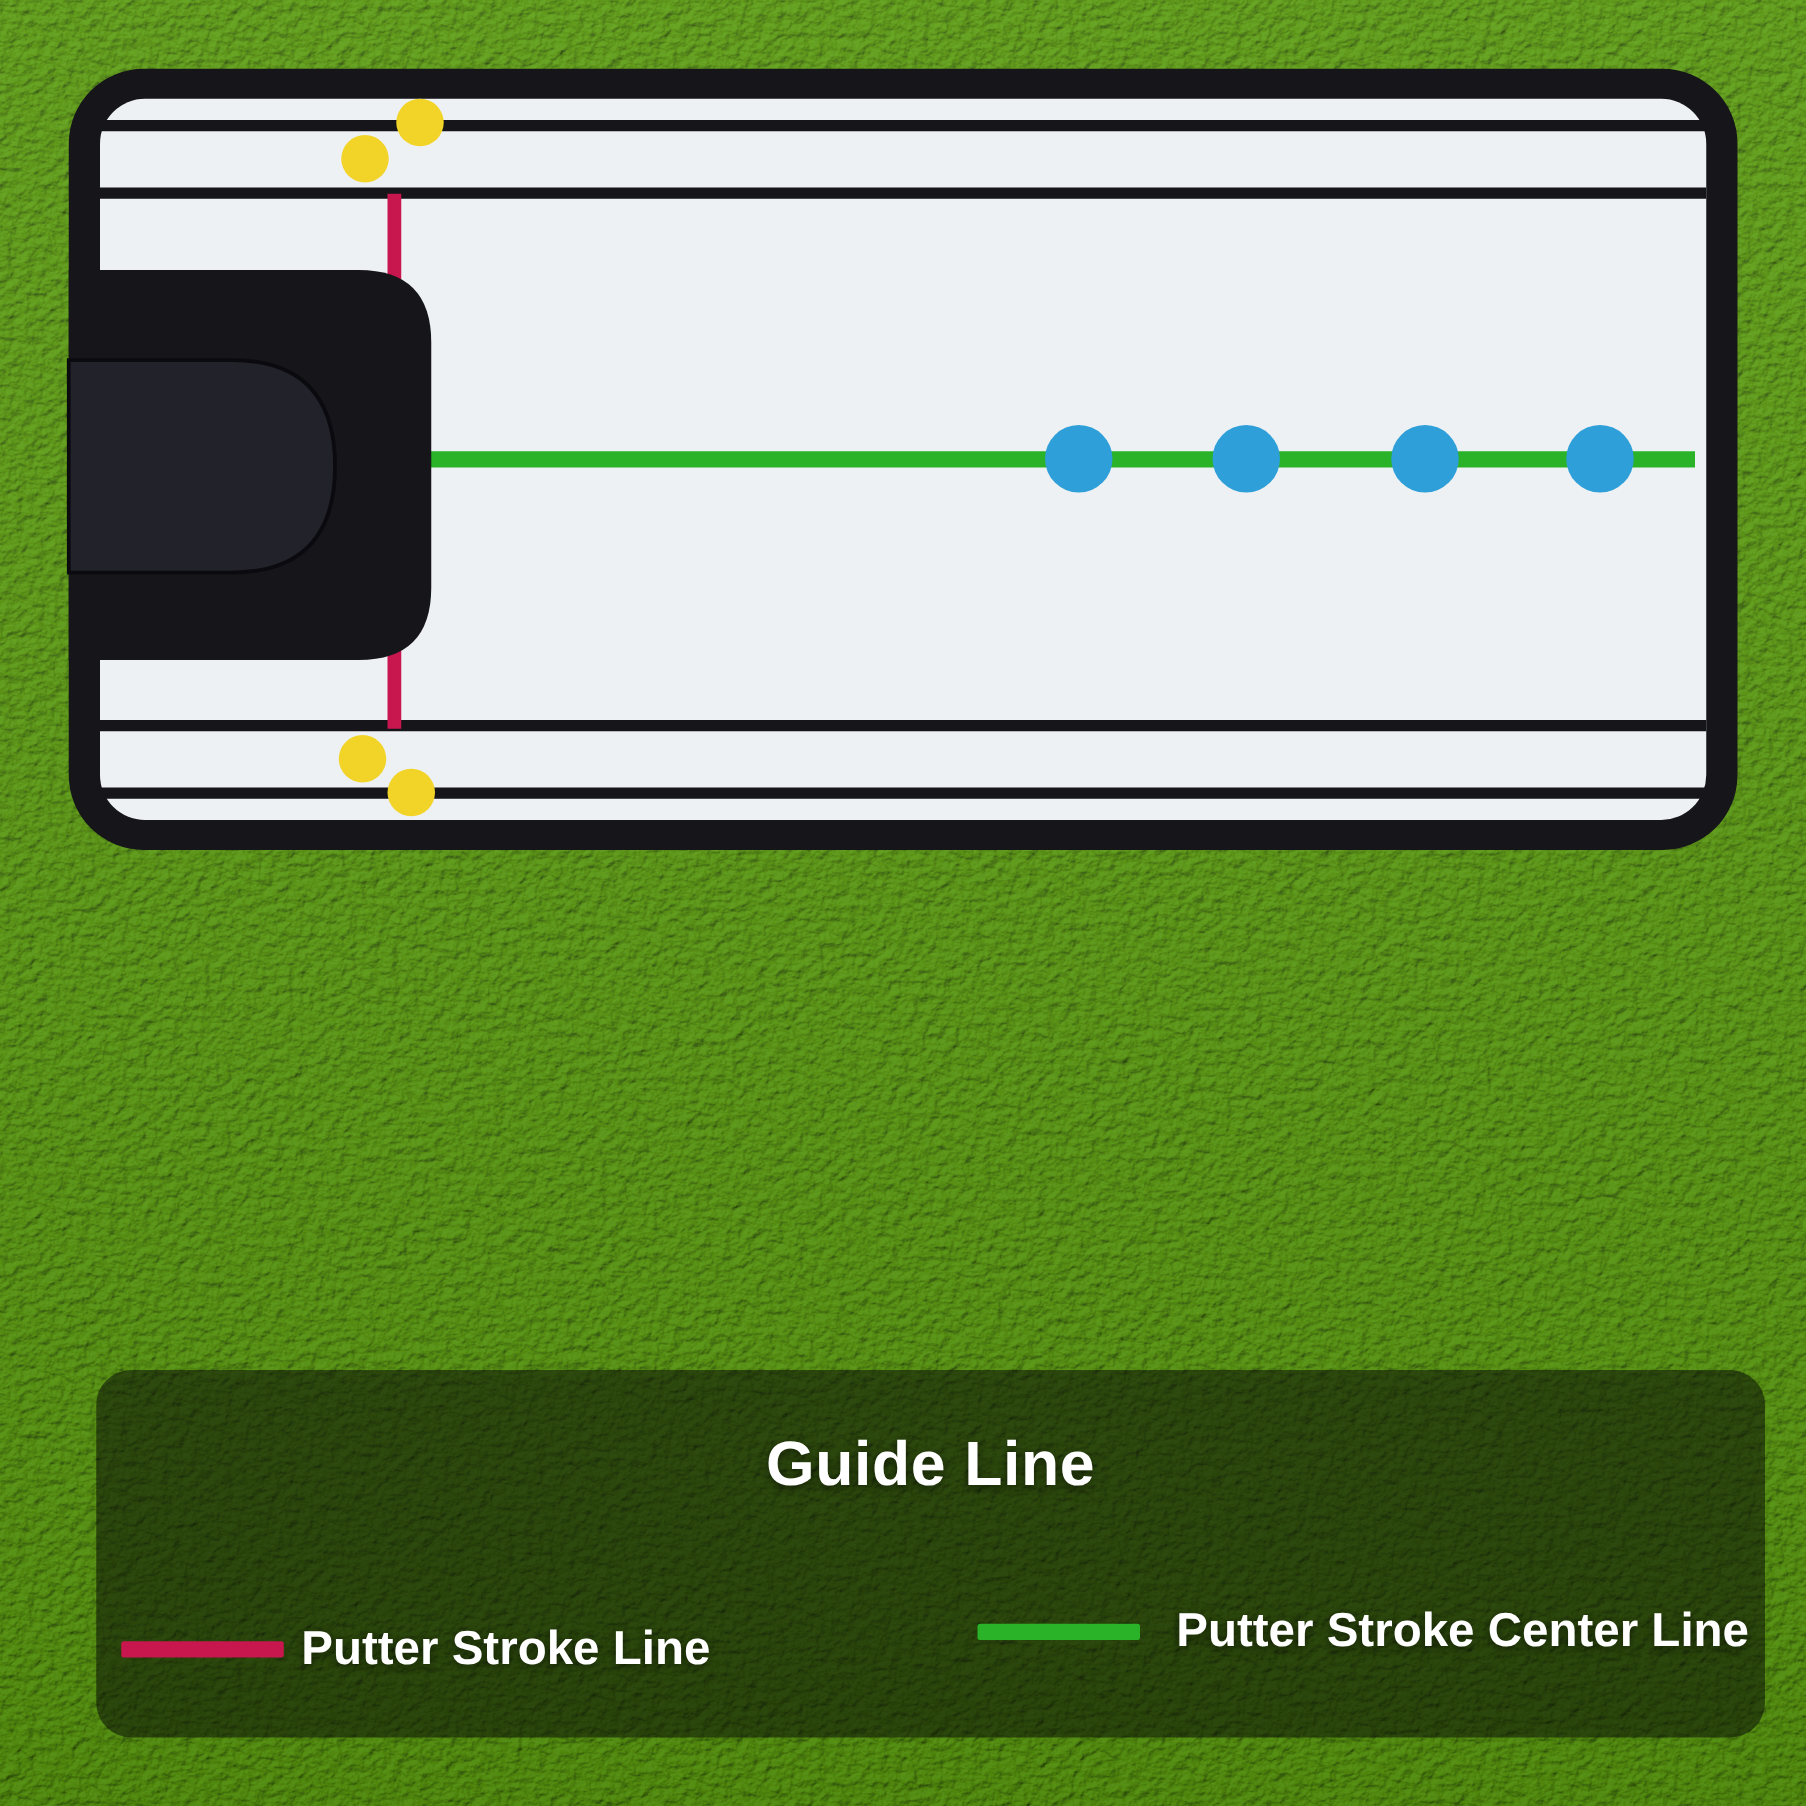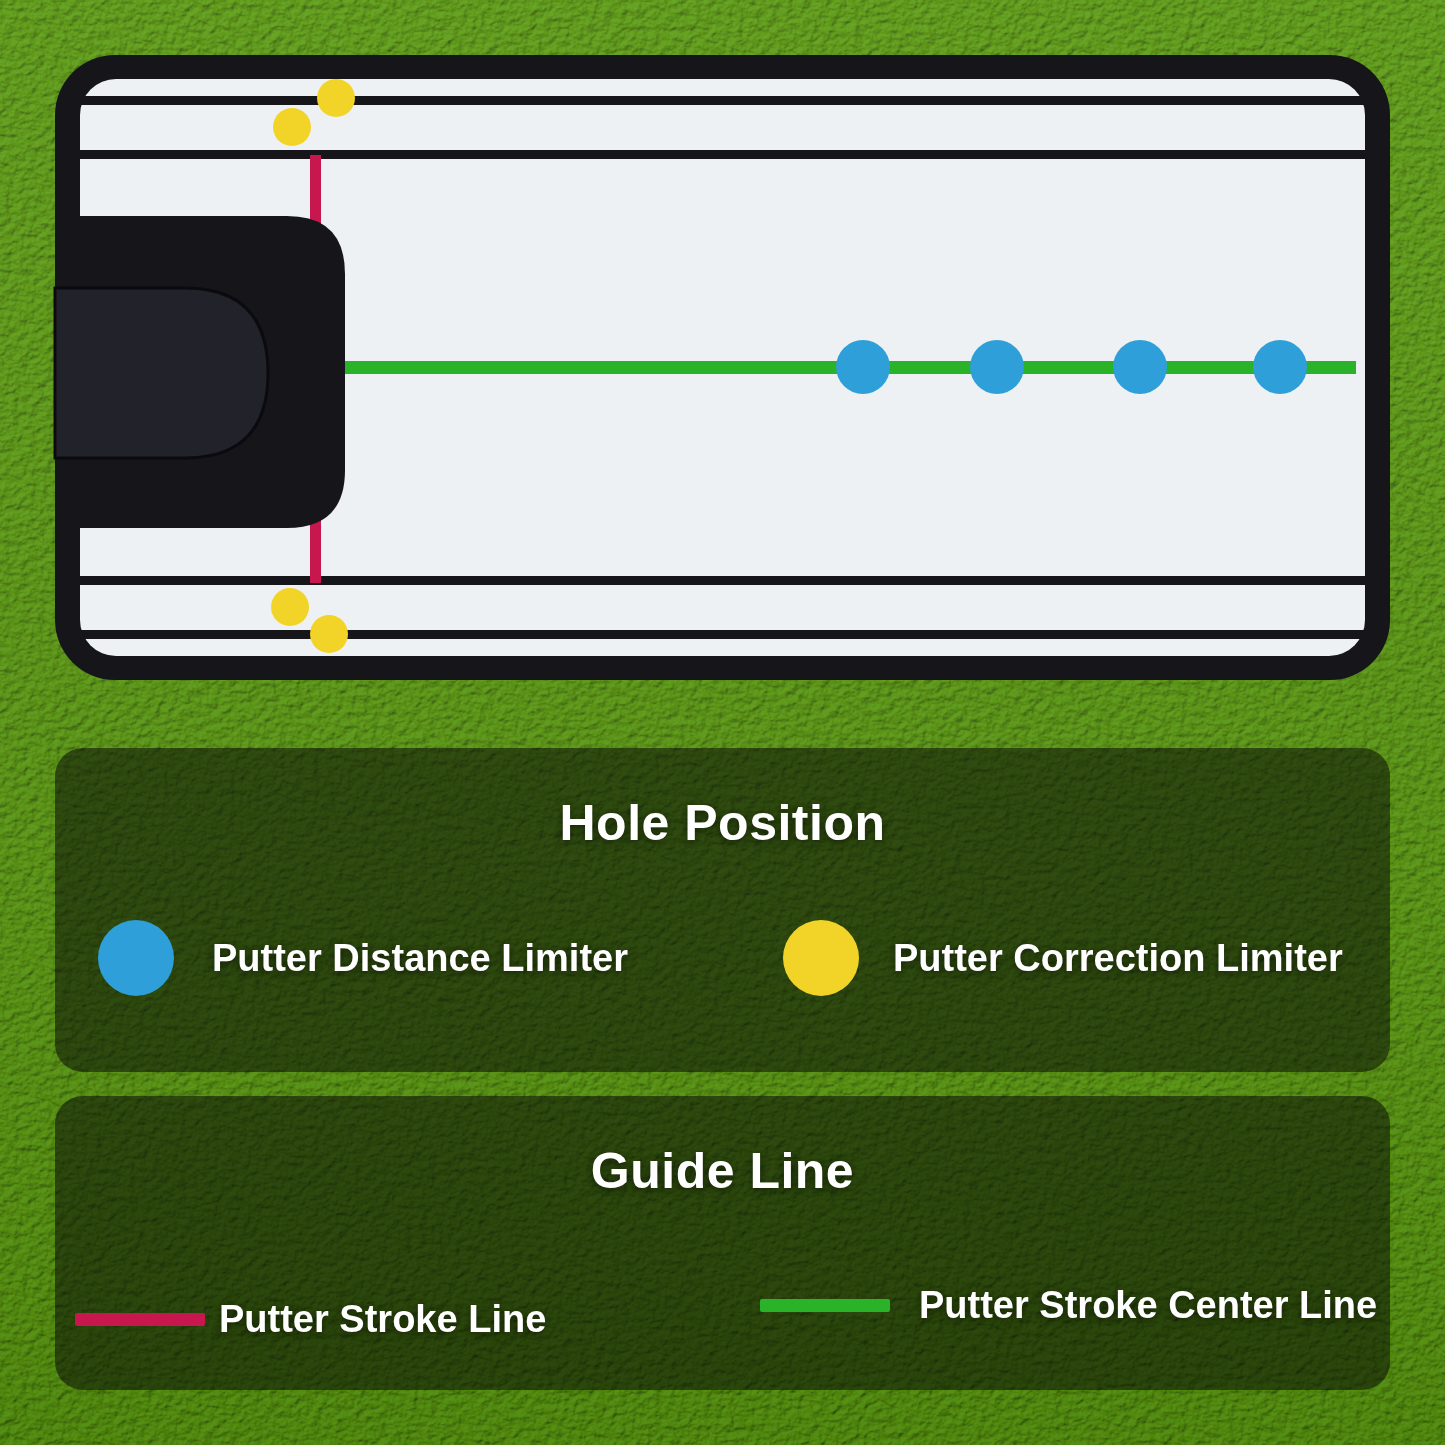--- a/index.html
+++ b/index.html
@@ -85,35 +85,22 @@
     <circle cx="292" cy="127" r="19" fill="#f2d429"></circle>
     <circle cx="290" cy="607" r="19" fill="#f2d429"></circle>
     <circle cx="329" cy="634" r="19" fill="#f2d429"></circle>
 
     <circle cx="863" cy="367" r="27" fill="#2e9fd8"></circle>
     <circle cx="997" cy="367" r="27" fill="#2e9fd8"></circle>
     <circle cx="1140" cy="367" r="27" fill="#2e9fd8"></circle>
     <circle cx="1280" cy="367" r="27" fill="#2e9fd8"></circle>
   </svg>
 
-  <section class="panel panel-hole" style="background: rgba(10, 12, 7, 0.55);">
-    <h2 class="panel-title">Hole Position</h2>
 
-    <div class="legend-item item-distance">
-      <span class="dot" style="background: rgb(46, 159, 216);"></span>
-      <span class="legend-label">Putter Distance Limiter</span>
-    </div>
-
-    <div class="legend-item item-correction">
-      <span class="dot" style="background: rgb(242, 212, 41);"></span>
-      <span class="legend-label">Putter Correction Limiter</span>
-    </div>
-  </section>
-
-  <section class="panel panel-guide" style="background: rgba(10, 12, 7, 0.55);">
+  <section class="panel panel-guide" style="background: rgba(10, 12, 7, 0.55); margin-left: 22px;">
     <h2 class="panel-title">Guide Line</h2>
 
     <div class="legend-item item-stroke">
       <span class="line-swatch" style="background: rgb(200, 23, 78);"></span>
       <span class="legend-label">Putter Stroke Line</span>
     </div>
 
     <div class="legend-item item-centerline">
       <span class="line-swatch" style="background: rgb(42, 178, 41);"></span>
       <span class="legend-label">Putter Stroke Center Line</span>

